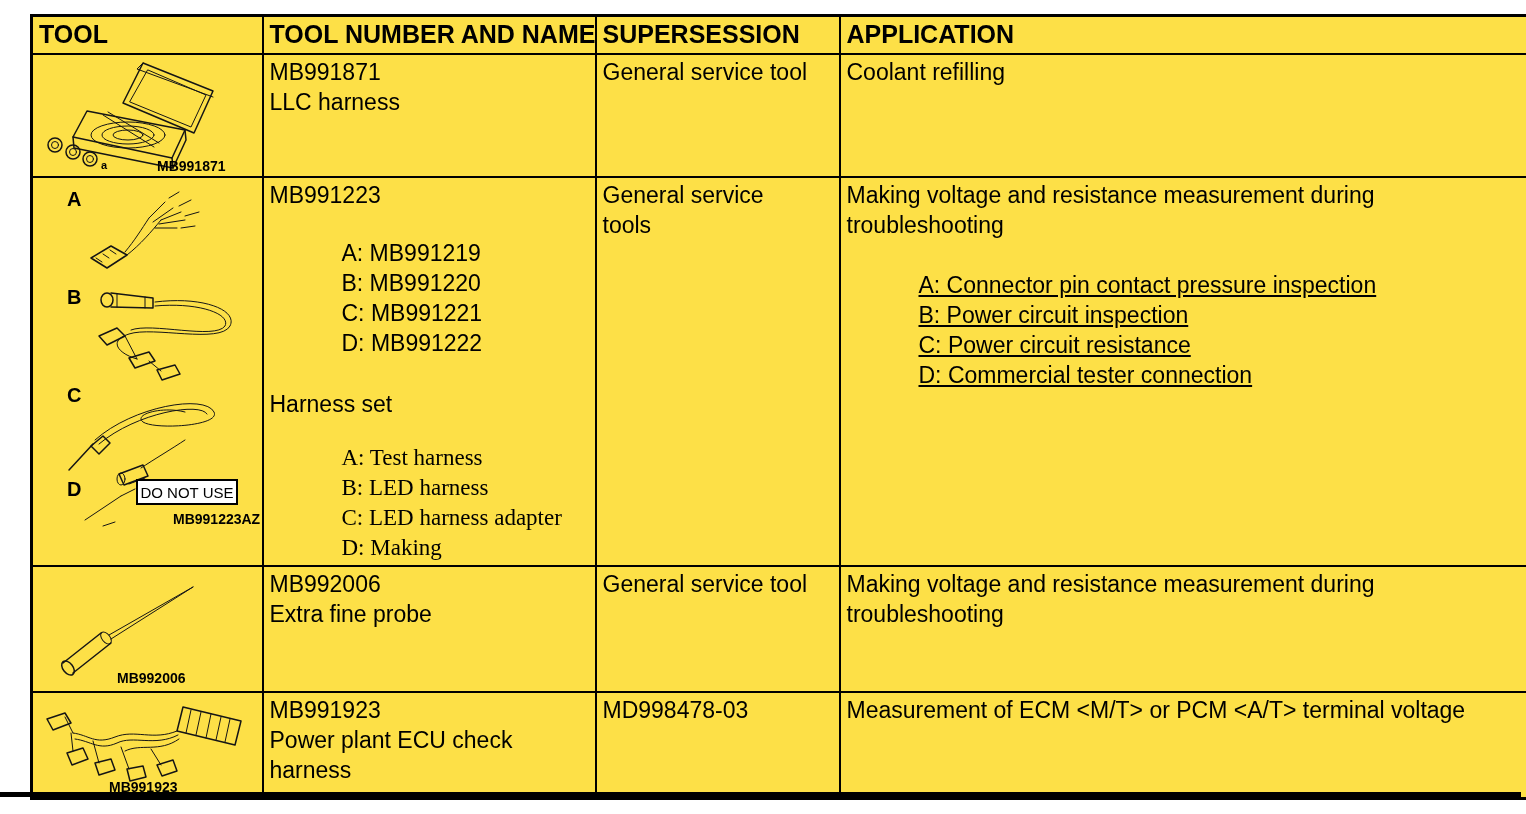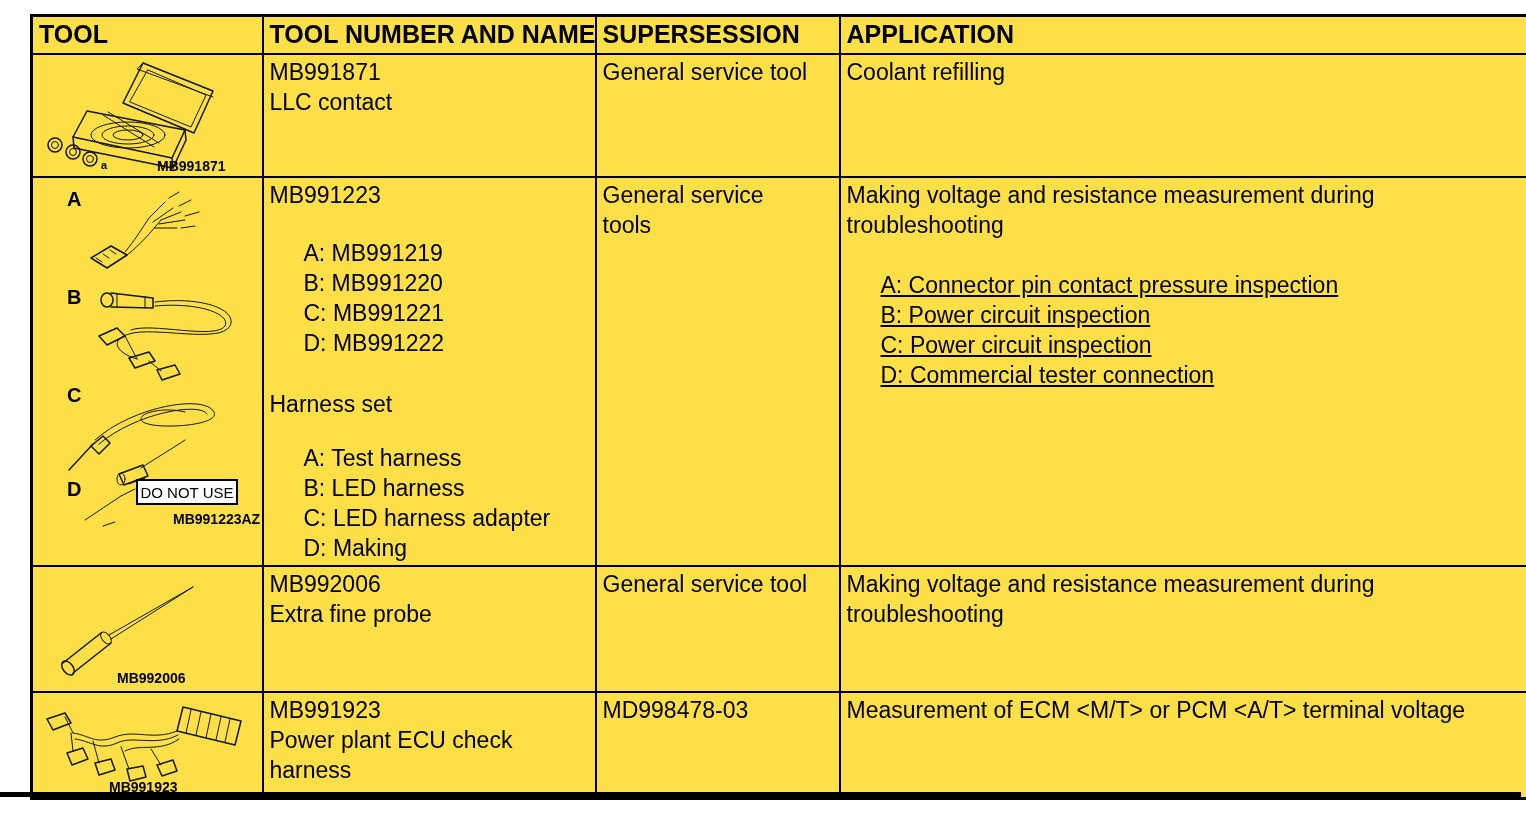--- a/index.html
+++ b/index.html
@@ -14,24 +14,24 @@
   }
   .tool-table th,.tool-table td{
     border:2px solid #000;vertical-align:top;padding:2px 6px;
     font-size:23px;line-height:30px;text-align:left;overflow:hidden;
   }
   .tool-table th{
     font-size:25px;font-weight:bold;height:34px;padding:1px 6px;line-height:32px;
     white-space:nowrap;
   }
   .cell-line{white-space:nowrap;}
-  .sub-list{margin-left:34px;}
+  .sub-list{margin-left:72px;}
   .gap-28{margin-top:28px;}
   .gap-26{margin-top:31px;}
-  .gap-24{margin-top:24px;}
+  .gap-24{margin-top:24px;font-family:Liberation Serif, serif;}
   .gap-30{margin-top:30px;text-decoration:underline;}
   td.tool-cell{padding:0;position:relative;}
   svg{display:block;}
   svg text{font-family:"Liberation Sans", sans-serif;fill:#000;}
   .stroke{fill:none;stroke:#151515;stroke-width:1.5;stroke-linecap:round;stroke-linejoin:round;}
   .stroke-thin{fill:none;stroke:#151515;stroke-width:1;stroke-linecap:round;}
   .part-letter{font-size:20px;font-weight:bold;}
   .caption{font-size:14px;font-weight:bold;}
   .bottom-rule{position:absolute;left:0;top:792px;width:1521px;height:5px;background:#000;}
 </style>
@@ -75,21 +75,21 @@
         <circle class="stroke" cx="40" cy="97" r="7"></circle>
             <circle class="stroke-thin" cx="40" cy="97" r="3.5"></circle>
         <circle class="stroke" cx="57" cy="104" r="7"></circle>
             <circle class="stroke-thin" cx="57" cy="104" r="3.5"></circle>
         <text x="68" y="114" style="font-size:11px;font-weight:bold;">a</text>
         <text x="124" y="116" class="caption">MB991871</text>
       </svg>
     </td>
     <td>
       <div class="cell-line">MB991871</div>
-      <div class="cell-line">LLC contact</div>
+      <div class="cell-line">LLC harness</div>
     </td>
     <td>
       <div class="cell-line">General service tool</div>
     </td>
     <td>
       <div class="cell-line">Coolant refilling</div>
     </td>
   </tr>
 
   <tr style="height:378px;">
@@ -151,21 +151,21 @@
     <td>
       <div class="cell-line">General service</div>
       <div class="cell-line">tools</div>
     </td>
     <td>
       <div class="cell-line">Making voltage and resistance measurement during</div>
       <div class="cell-line">troubleshooting</div>
       <div class="sub-list gap-30">
         <div class="cell-line">A: Connector pin contact pressure inspection</div>
         <div class="cell-line">B: Power circuit inspection</div>
-        <div class="cell-line">C: Power circuit inspection</div>
+        <div class="cell-line">C: Power circuit resistance</div>
         <div class="cell-line">D: Commercial tester connection</div>
       </div>
     </td>
   </tr>
 
   <tr style="height:126px;">
     <td class="tool-cell">
       <svg width="227" height="124" viewBox="0 0 227 124">
         <path class="stroke" d="M30,96 L68,66 M40,106 L78,76"></path>
         <ellipse class="stroke" cx="35" cy="101" rx="5" ry="8" transform="rotate(-38 35 101)"></ellipse>

